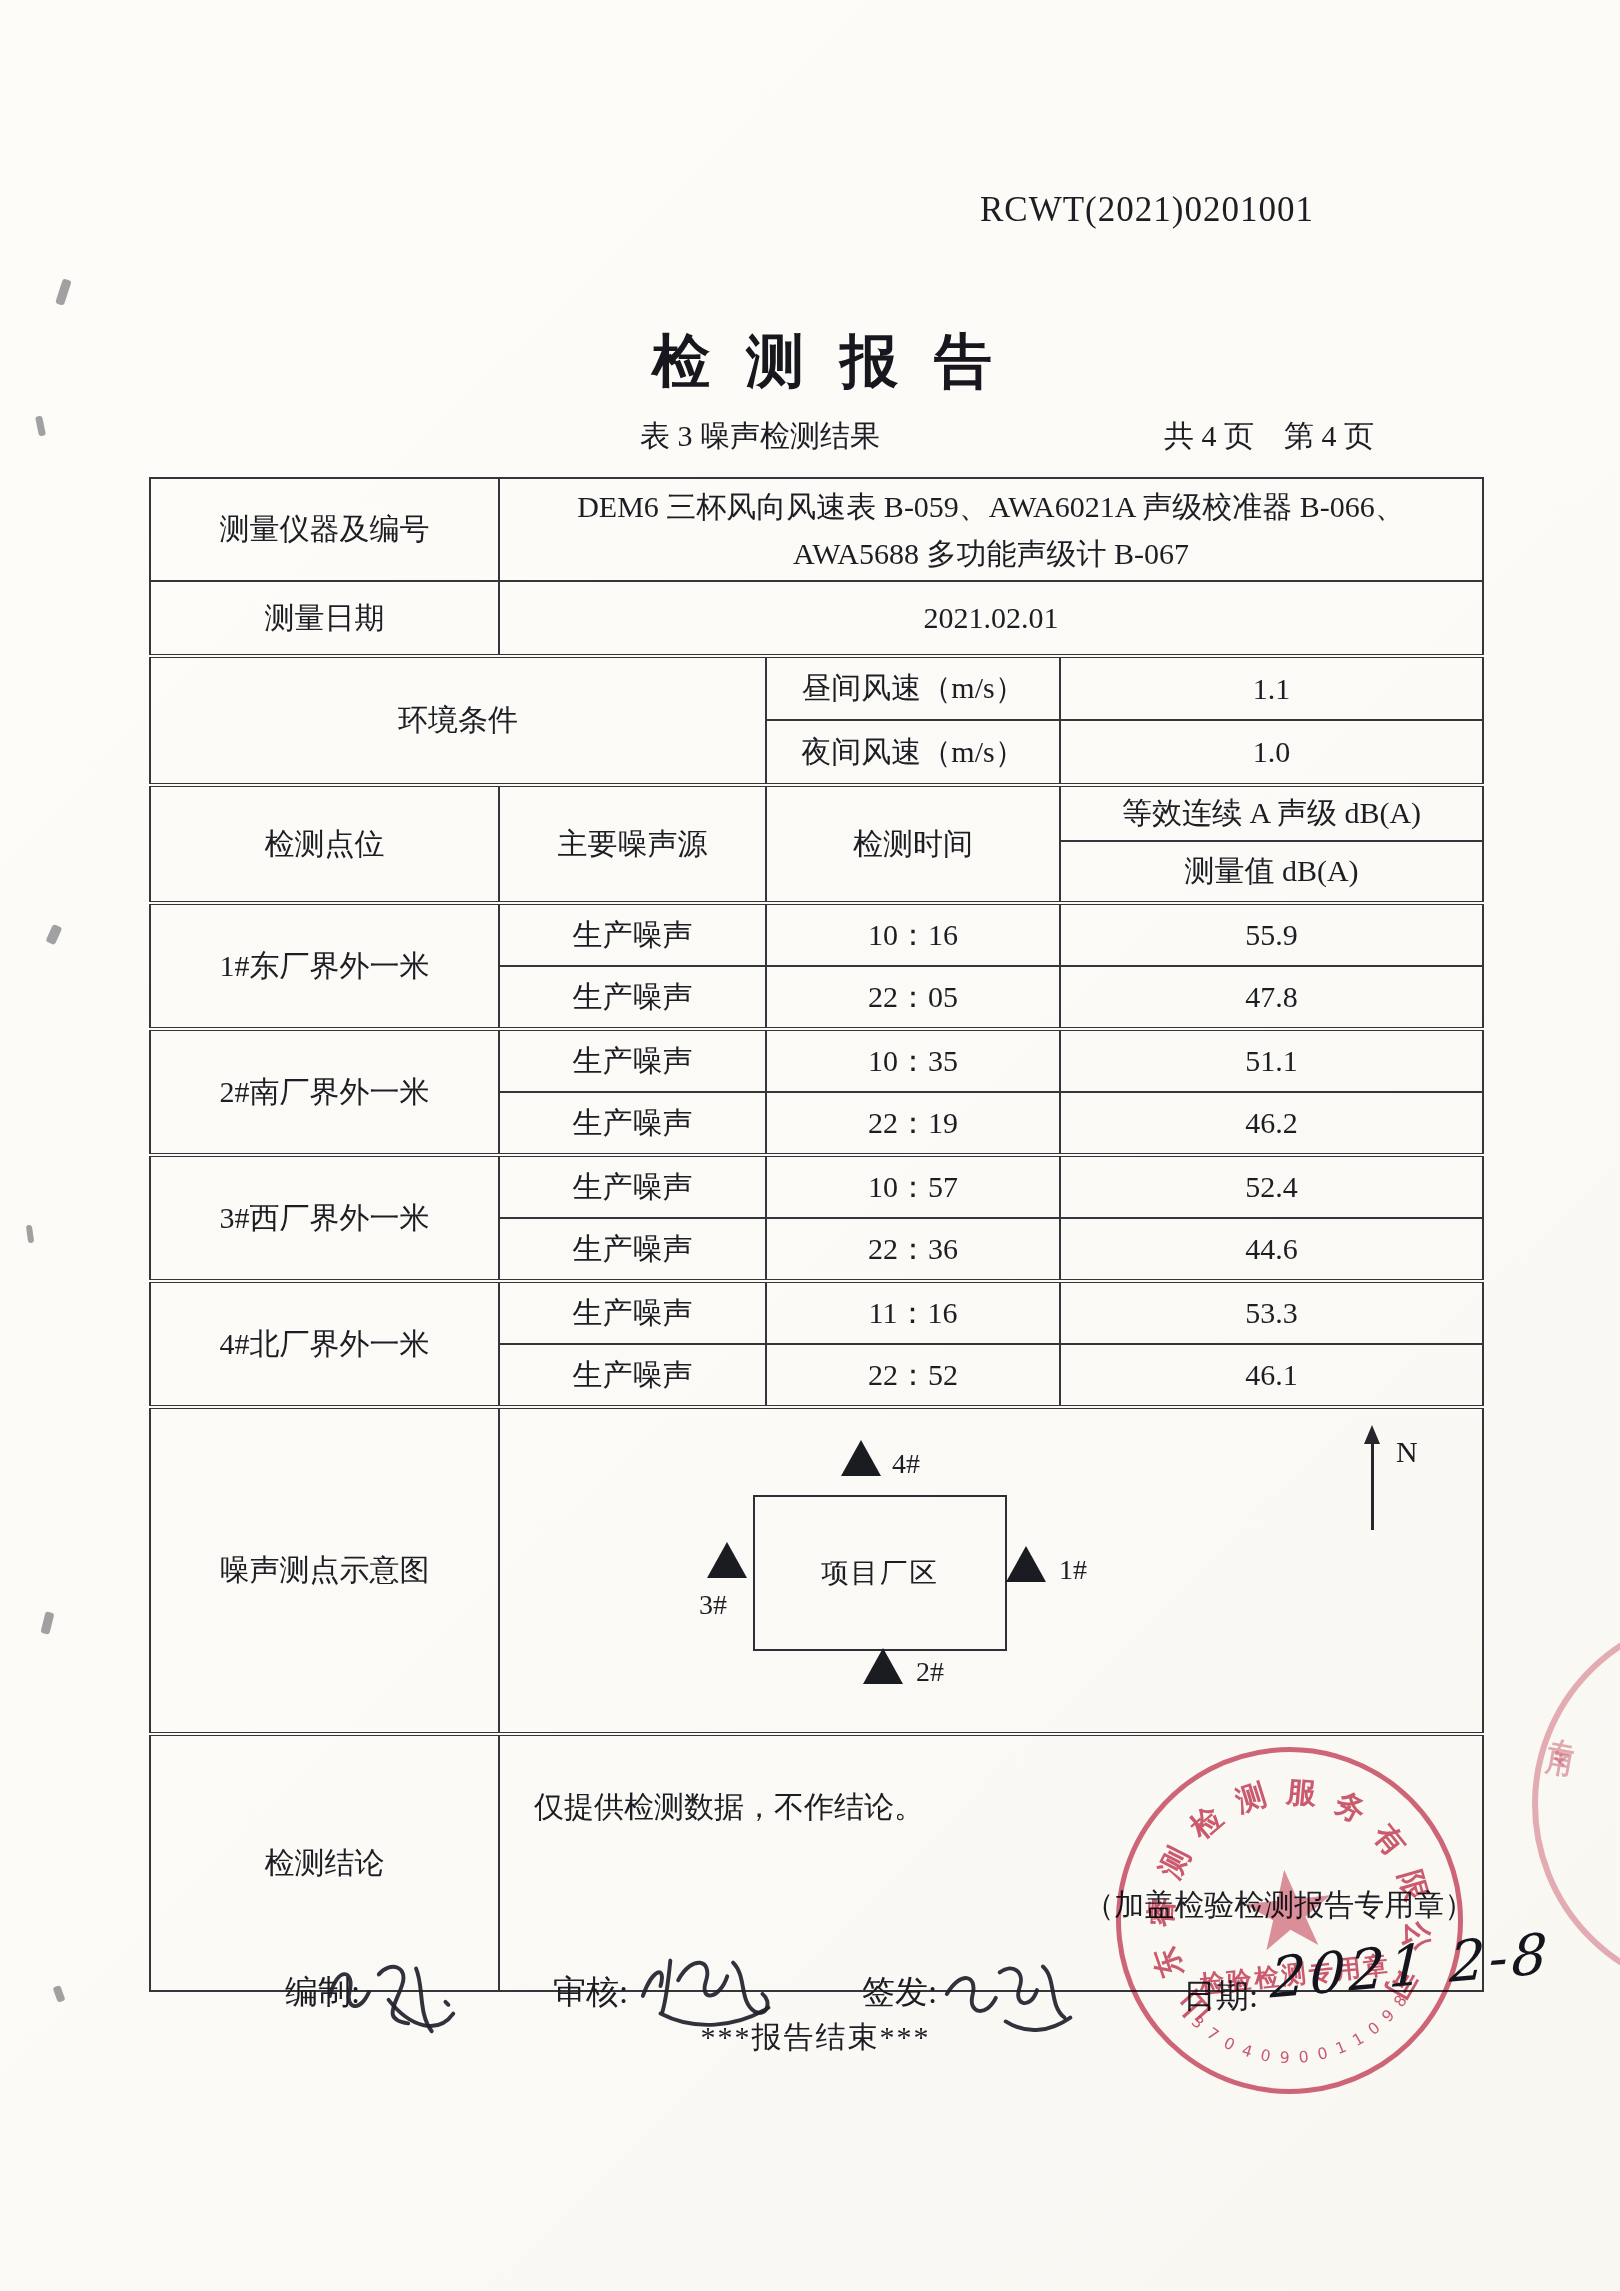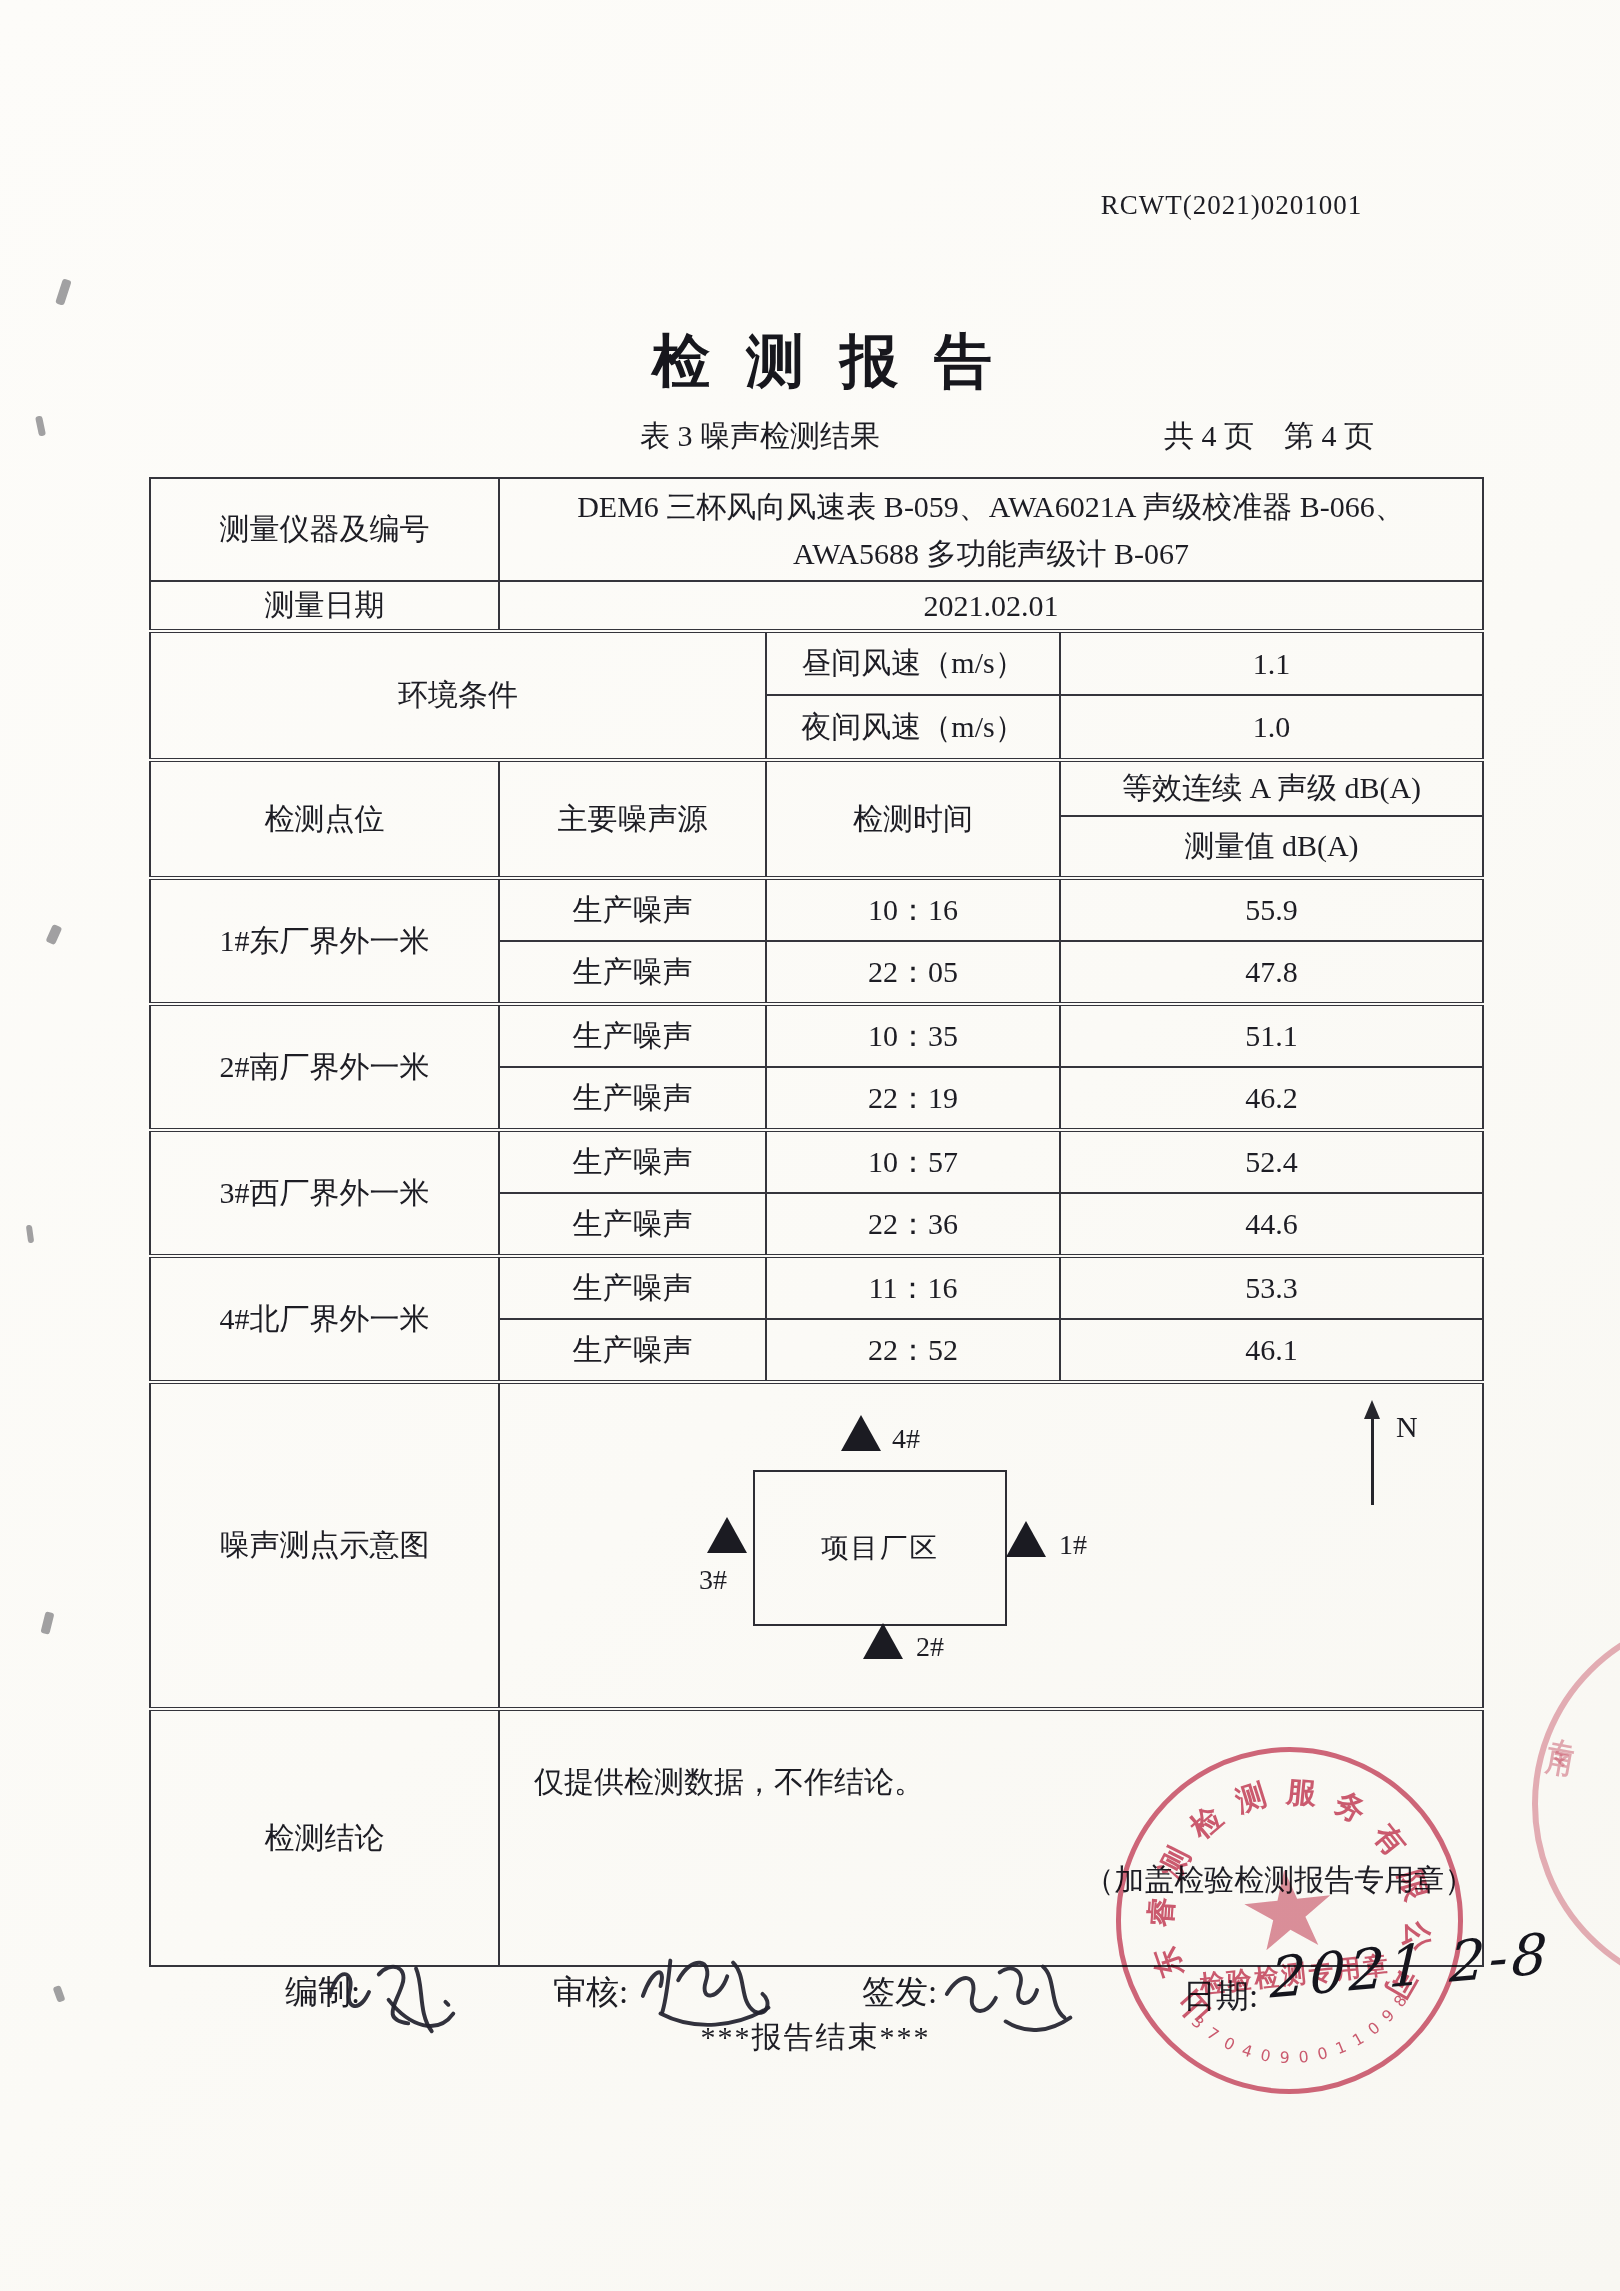--- a/index.html
+++ b/index.html
@@ -5,38 +5,38 @@
   html,body { margin:0; padding:0; background:#d9d9d9; }
   .page {
     position:relative; width:1620px; height:2292px; margin:0 auto;
     background:linear-gradient(135deg,#fdfcf9 0%,#fbfaf6 55%,#f8f7f2 100%);
     overflow:hidden;
     font-family:"Liberation Serif","DejaVu Serif",serif;
     color:#1d1d24;
   }
 
   
-  .report-number { position:absolute; top:190px; left:980px; width:503px; text-align:center; font-size:27px; letter-spacing:1px; }
+  .report-number { position:absolute; top:190px; left:980px; width:503px; text-align:left; font-size:35px; letter-spacing:1px; }
   .company-name  { position:absolute; top:259px; left:0; width:1620px; text-align:center; font-size:36px; letter-spacing:3.9px; text-indent:3.9px; }
   .report-title  { position:absolute; top:323px; left:12px; width:1620px; text-align:center; font-size:58px; font-weight:bold; letter-spacing:36px; text-indent:36px; color:#17171d; }
   .table-caption { position:absolute; top:416px; left:640px; font-size:30px; }
   .pagination    { position:absolute; top:416px; left:1164px; font-size:30px; }
 
   
   table.main {
     position:absolute; left:149px; top:477px; width:1333px;
     border-collapse:collapse; table-layout:fixed;
     border:2.9px solid #33333a;
   }
   table.main td {
     border:2px solid #35353c; text-align:center; vertical-align:middle;
     font-size:30px; padding:0; overflow:hidden;
   }
   tr.sep > td { border-top:4.9px double #34343b; }
-  .r1{height:103px} .r2{height:50px} .r3{height:64px} .r4{height:65px}
+  .r1{height:103px} .r2{height:75px} .r3{height:64px} .r4{height:65px}
   .rh1{height:56px} .rh2{height:62px} .rd{height:63px}
   .rdg{height:323px} .rc{height:257px}
   .inst-line { line-height:47px; }
 
   
   .diagram-box { position:relative; width:100%; height:323px; }
   .site-rect { position:absolute; left:253px; top:86px; width:250px; height:152px; border:2.9px solid #2e2e35; display:flex; align-items:center; justify-content:center; font-size:27.4px; letter-spacing:2px; }
   .tri { position:absolute; width:0; height:0; border-left:20.6px solid transparent; border-right:20.6px solid transparent; border-bottom:36px solid #1b1b22; }
   .tri-4 { left:341px; top:31px; }
   .tri-1 { left:506px; top:137px; }

